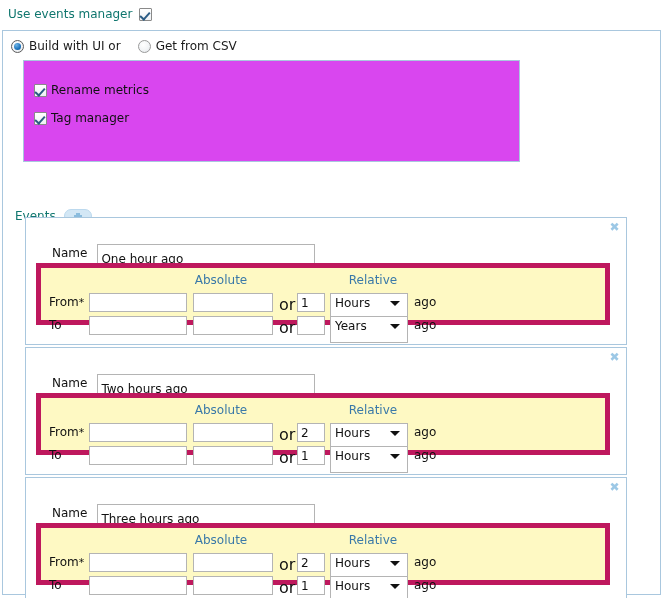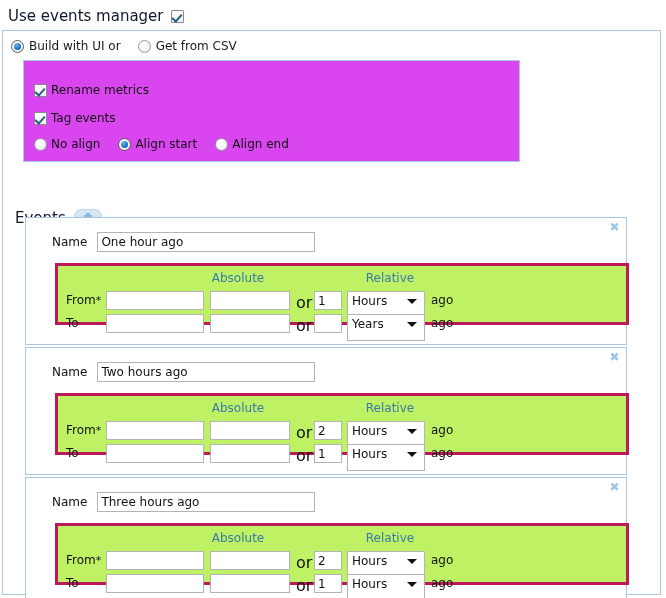--- a/index.html
+++ b/index.html
@@ -20,22 +20,22 @@
   
   .top-row {
     position: absolute;
     left: 8px;
     top: 7px;
     display: flex;
     align-items: center;
     gap: 7px;
   }
   .link-label {
-    color: #0f172a;
-    font-size: 15px;
+    color: #0f766e;
+    font-size: 12px;
     white-space: nowrap;
   }
 
   
   .cb {
     width: 13px;
     height: 13px;
     border: 1px solid #8a8a8a;
     background: linear-gradient(#ffffff, #eef1f4);
     box-sizing: border-box;
@@ -190,31 +190,31 @@
   .txt-input {
     border: 1px solid #b4b4b4;
     background: #ffffff;
     box-sizing: border-box;
     font-family: "DejaVu Sans", "Liberation Sans", sans-serif;
     font-size: 12px;
     color: #111;
     padding: 0 3px;
     outline: none;
   }
-  .name-input { width: 218px; height: 20px; }
+  .name-input { width: 218px; height: 30px; margin-top: 12px; }
 
   .range-box {
     position: absolute;
-    left: 29px;
+    left: 10px;
     top: 45px;
     width: 574px;
     height: 62px;
-    border: 3px solid #be185d;
-    box-sizing: border-box;
-    background: #bef264;
+    border: 5px solid #be185d;
+    box-sizing: border-box;
+    background: #fef9c3;
   }
   .col-head {
     position: absolute;
     top: 5px;
     font-size: 12px;
     color: #3a79a8;
     text-align: center;
   }
   .col-head.absolute { left: 90px; width: 180px; }
   .col-head.relative { left: 242px; width: 180px; }
@@ -298,35 +298,21 @@
     <span class="txt">Get from CSV</span>
   </div>
 
   <div class="options-panel">
     <div class="opt-line l1">
       <span class="cb checked"></span>
       <span class="txt">Rename metrics</span>
     </div>
     <div class="opt-line l2">
       <span class="cb checked"></span>
-      <span class="txt">Tag events</span>
-    </div>
-    <div class="opt-line l3">
-      <span class="radio-group">
-        <span class="rb"></span>
-        <span class="txt">No align</span>
-      </span>
-      <span class="radio-group">
-        <span class="rb sel"></span>
-        <span class="txt">Align start</span>
-      </span>
-      <span class="radio-group">
-        <span class="rb"></span>
-        <span class="txt">Align end</span>
-      </span>
+      <span class="txt">Tag manager</span>
     </div>
   </div>
 
   <div class="events-head">
     <span class="link-label">Events</span>
     <span class="add-btn"></span>
   </div>
 
   <div class="event-card" style="top:186px;height:128px;">
     <span class="close-x">✖</span>

